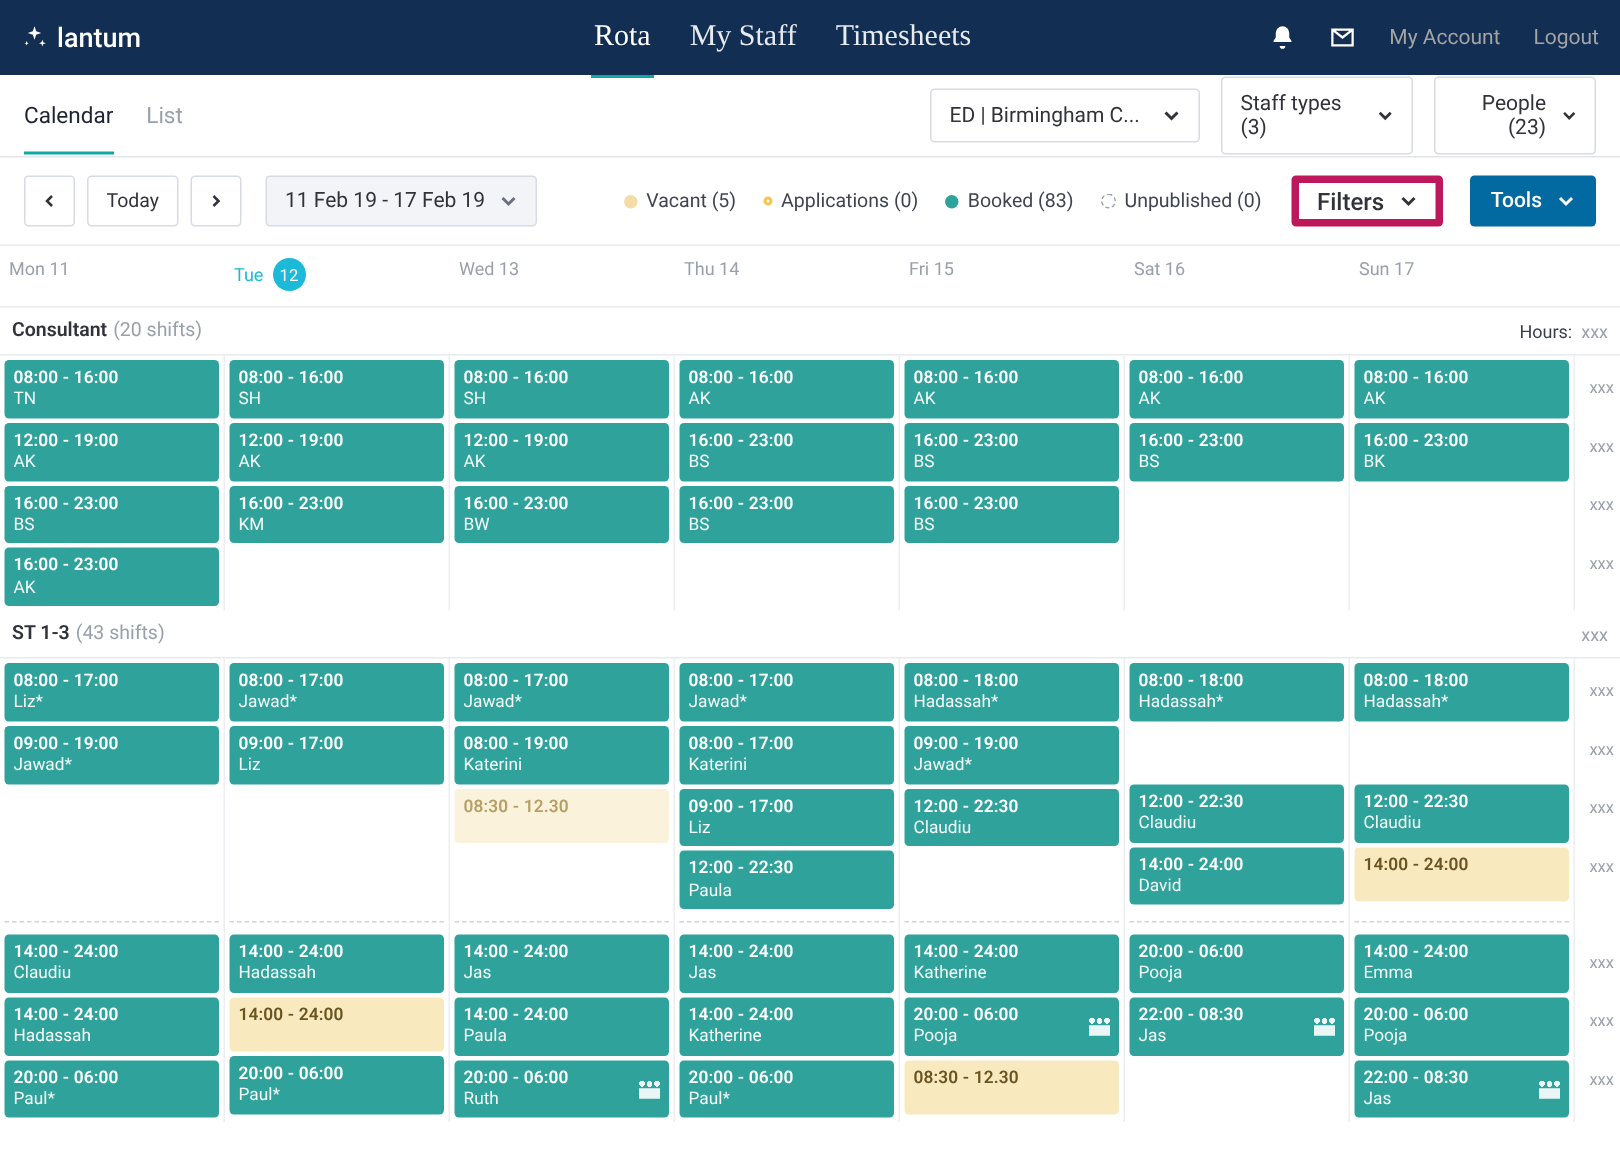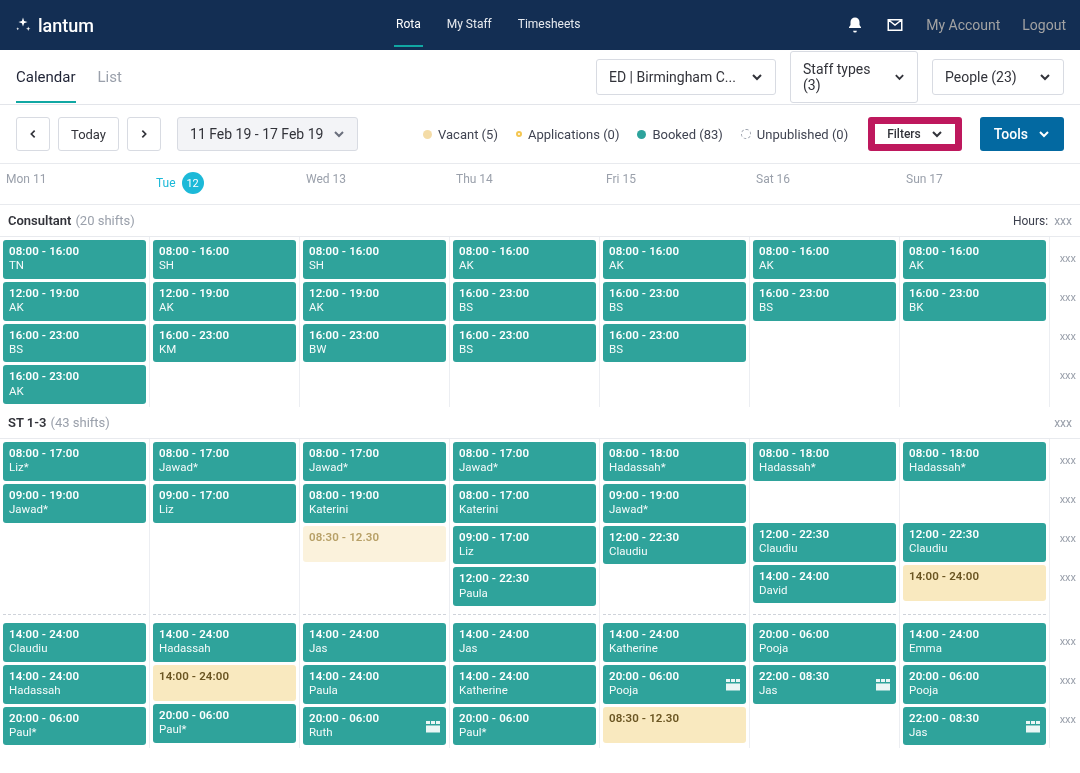--- a/index.html
+++ b/index.html
@@ -2,51 +2,51 @@
 <html><head>
 <meta charset="utf-8">
 <style>
   * { box-sizing: border-box; margin: 0; padding: 0; }
   html, body { width: 1080px; font-family: -apple-system, BlinkMacSystemFont, "Segoe UI", Roboto, "Helvetica Neue", Arial, sans-serif; font-size: 13px; color: #32333a; }
   
   .topnav { background: #132e53; height: 50px; display: flex; align-items: center; color: #fff; padding: 0 14px; }
   .logo { display:flex; align-items:center; gap:6px; font-size:18px; font-weight:500; }
   .logo svg { width:18px; height:18px; }
   .navlinks { display:flex; align-items:center; margin-left:300px; gap:22px; }
-  .navlinks a { color:#e7eaef; text-decoration:none; font-size:12px; padding:14px 2px; border-bottom:2px solid transparent; }
+  .navlinks a { color:#e7eaef; text-decoration:none; font-size:20px; padding:14px 2px; border-bottom:2px solid transparent;font-family:Liberation Serif, serif; }
   .navlinks a.active { color:#fff; border-bottom-color:#11a7a3; }
   .topright { margin-left:auto; display:flex; align-items:center; gap:22px; font-size:14px; }
   .topright .ico { width:18px; height:18px; fill:#fff; }
   .topright a { color:#a3a3a3; text-decoration:none; }
   
   .subnav { height:55px; display:flex; align-items:center; padding:0 16px; border-bottom:1px solid #e3e5ea; gap:14px; }
   .tabs { display:flex; gap:22px; align-items:center; }
   .tabs a { color:#9aa0ab; text-decoration:none; font-size:15px; padding:17px 0 15px; border-bottom:2px solid transparent; }
   .tabs a.active { color:#1f2335; border-bottom-color:#11a7a3; }
   .spacer { flex:1; }
   .dd { border:1px solid #d8dbe2; border-radius:3px; padding:9px 12px; font-size:14px; color:#32333a; display:flex; align-items:center; gap:10px; background:#fff; }
   .dd .chev { margin-left:auto; }
   .dd.wide { width:180px;padding-left:12px; }
   .dd.w2 { width:128px; }
-  .dd.w3 { width:132px;text-align:right; }
+  .dd.w3 { width:108px;text-align:right; }
   .chev { width:12px; height:12px; }
   
   .toolbar { display:flex; align-items:center; padding:12px 16px; gap:8px; border-bottom:1px solid #e8eaee; }
   .iconbtn, .txtbtn { border:1px solid #d8dbe2; background:#fff; border-radius:3px; height:34px; display:flex; align-items:center; justify-content:center; font-size:13px; color:#32333a; }
   .iconbtn { width:34px; }
   .txtbtn { padding:0 12px; }
   .range-dd { border:1px solid #d8dbe2; background:#f3f4f7; border-radius:3px; height:34px; display:flex; align-items:center; padding:0 12px; gap:10px; font-size:14px; margin-left:8px; }
   .legend { display:flex; align-items:center; gap:18px; margin-left:auto; font-size:13px; color:#404452;}
   .legend .item { display:flex; align-items:center; gap:6px; }
   .dot { width:9px; height:9px; border-radius:50%; }
   .dot.vacant { background:#f4dca7; }
   .dot.apps { background:#fff; border:2px solid #f4c650; width:6px; height:6px;}
   .dot.booked { background:#2da39c; }
   .dot.unpub { width:10px;height:10px; border-radius:50%; border:1px dashed #9aa0ab; background:transparent; }
-  .filters-dd { border:7px solid #be185d; background:#fff; border-radius:3px; height:34px; display:flex; align-items:center; padding:0 12px; gap:10px; font-size:12px; font-weight:500; margin-left:12px; }
+  .filters-dd { border:5px solid #be185d; background:#fff; border-radius:3px; height:34px; display:flex; align-items:center; padding:0 12px; gap:10px; font-size:16px; font-weight:500; margin-left:12px; }
   .tools-btn { background:#0369a1; color:#fff; border-radius:3px; height:34px; display:flex; align-items:center; padding:0 14px; gap:10px; font-size:14px; font-weight:500; margin-left:10px; }
   
   .dayhead { display:grid; grid-template-columns: repeat(7, 1fr) 30px; padding:8px 0 10px; border-bottom:1px solid #e8eaee;}
   .dayhead > div { padding-left:6px; font-size:12px; color:#9aa0ab; }
   .dayhead .today { color:#1cb9d8; display:flex; align-items:center; gap:6px; }
   .dayhead .today .pill { background:#1cb9d8; color:#fff; border-radius:50%; width:22px; height:22px; display:flex; align-items:center; justify-content:center; font-size:11px; }
   
   .grouphead { display:flex; align-items:center; padding:8px 8px; font-size:13px; border-bottom:1px solid #e8eaee;}
   .grouphead .name { font-weight:600; }
   .grouphead .count { color:#9aa0ab; margin-left:4px; }

